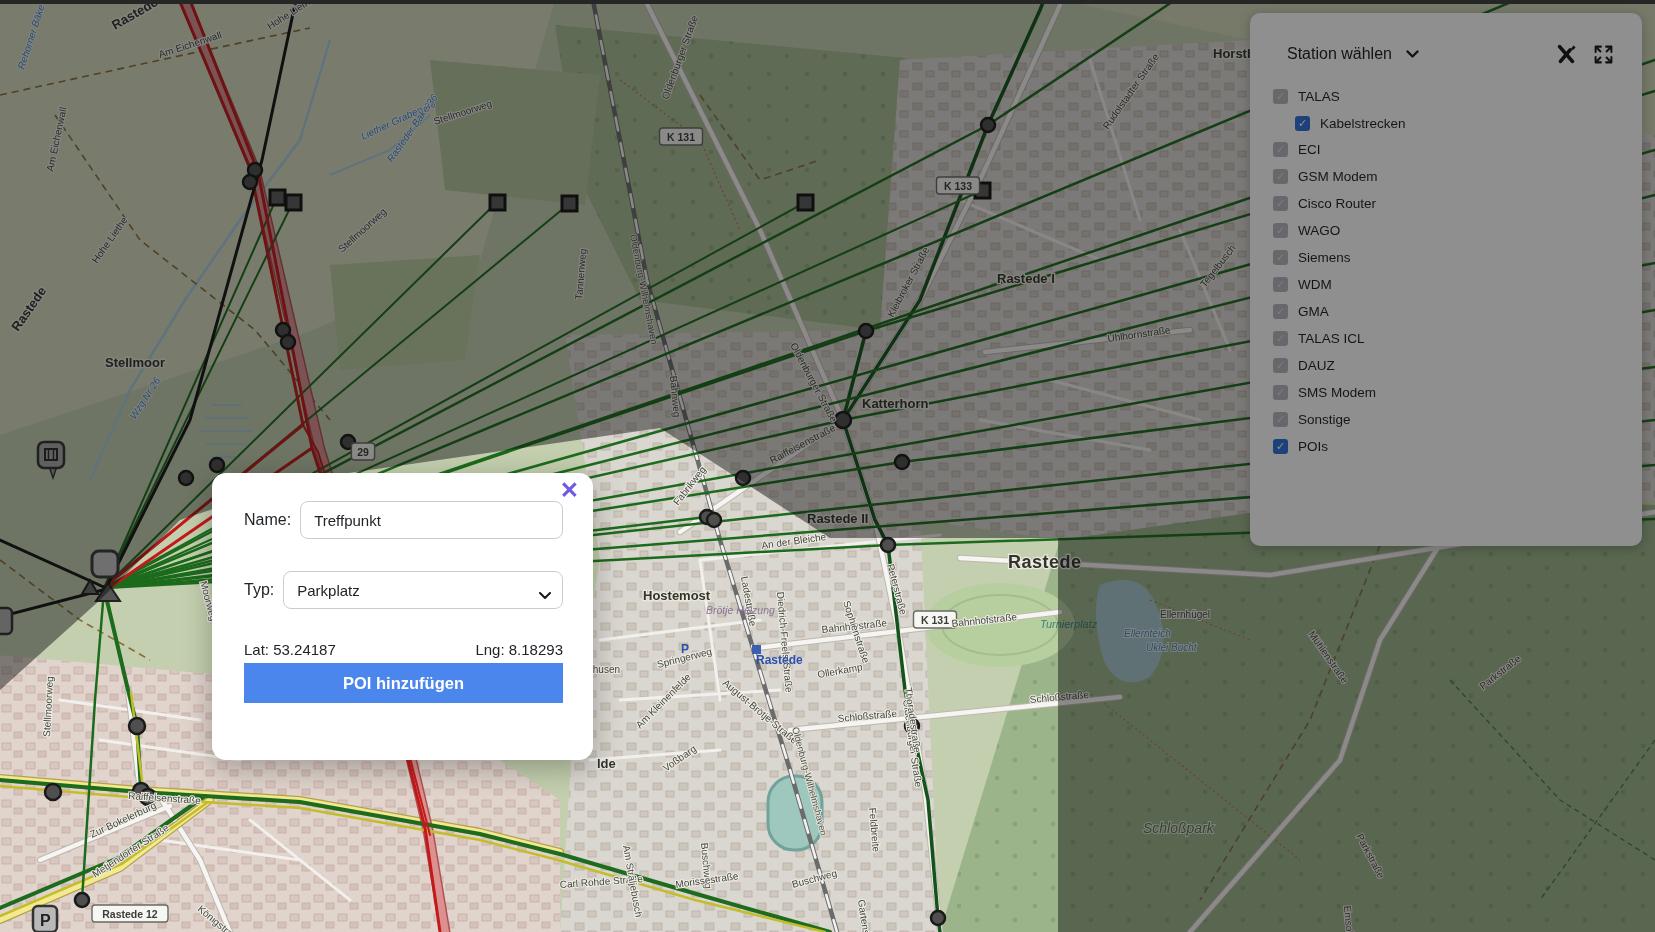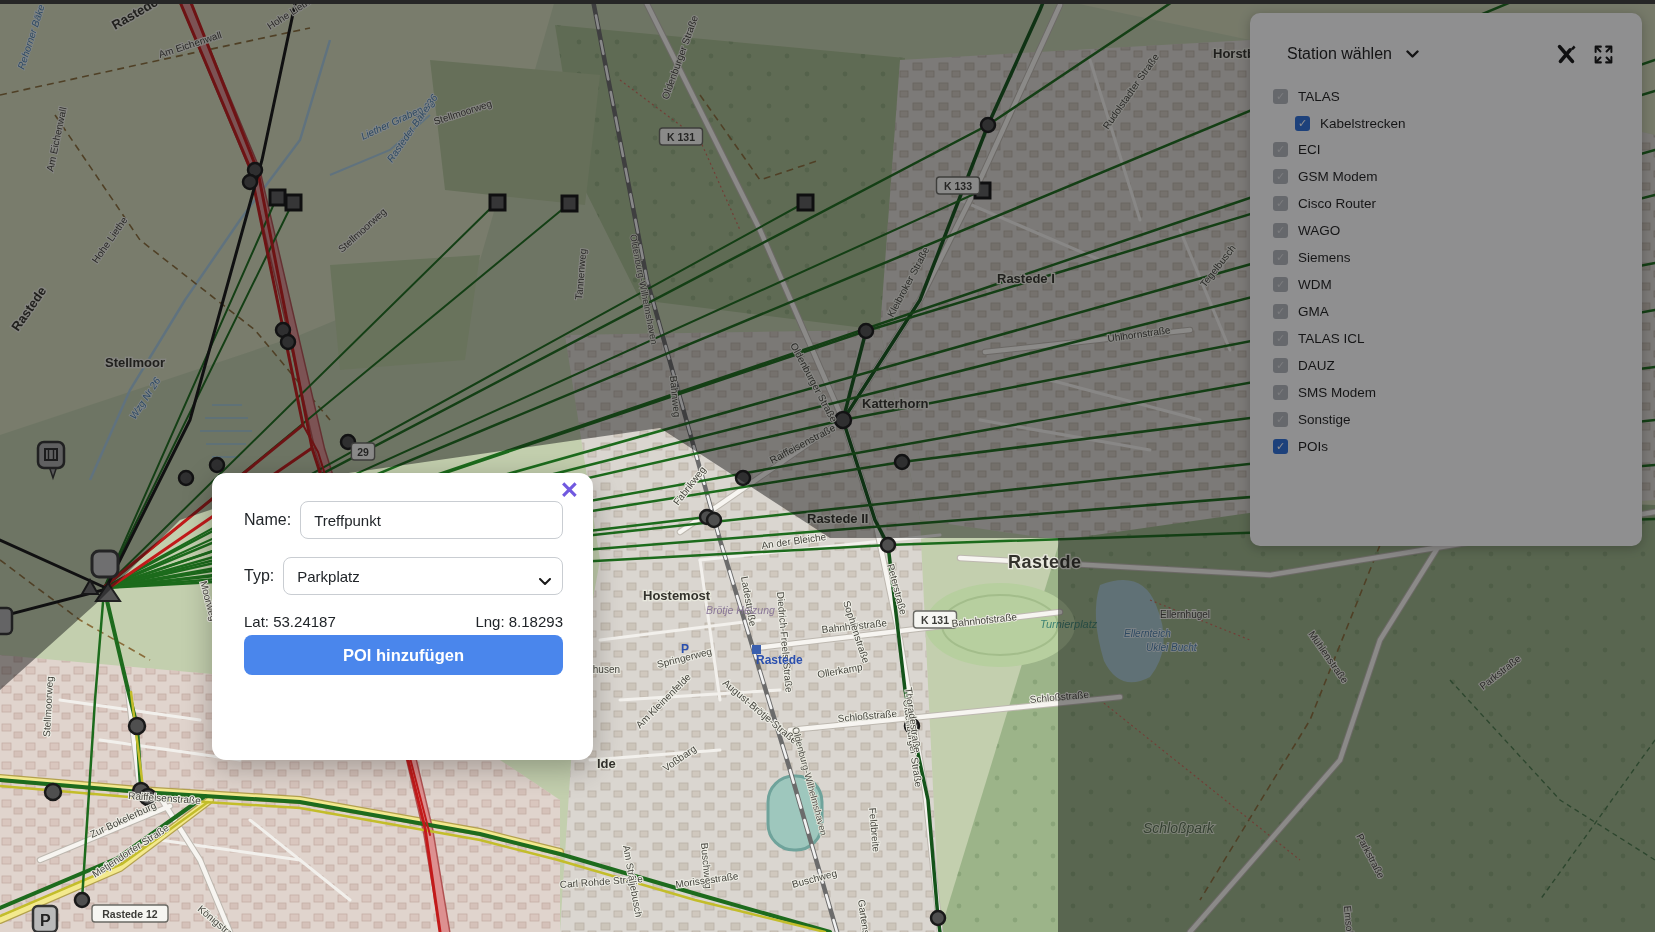--- a/index.html
+++ b/index.html
@@ -36,29 +36,29 @@
   .cb{width:15px;height:15px;border-radius:3px;display:inline-flex;align-items:center;justify-content:center;
       font-size:11px;line-height:1;flex:0 0 15px;}
   .cb.grey{background:#b4b7bc;color:#dcdee1;}
   .cb.blue{background:#2e6fd8;color:#fff;}
   .layer-label{margin-left:10px;font-size:13.5px;color:#1f1f1f;}
 
   
   #poi-modal{position:absolute;left:212px;top:473px;width:381px;height:287px;background:#fff;border-radius:14px;
              box-shadow:0 8px 30px rgba(0,0,0,.28);z-index:4;padding:28px 30px 14px 32px;}
   #modal-close{position:absolute;top:4px;right:14px;font-size:23px;font-weight:700;color:#7159e0;cursor:pointer;line-height:1.2;}
-  .frow{display:flex;align-items:center;margin-bottom:18px;}
+  .frow{display:flex;align-items:center;margin-bottom:32px;}
   .frow label{font-size:16px;color:#212529;margin-right:9px;white-space:nowrap;}
   .frow .ctrl{flex:1;position:relative;}
   .tinput,.tselect{width:100%;height:38px;border:1px solid #c9cdd2;border-radius:8px;padding:0 13px;font-size:15px;
            color:#212529;background:#fff;outline:none;}
   .tselect{appearance:none;-webkit-appearance:none;padding-right:30px;}
   .sel-chev{position:absolute;right:12px;top:15px;pointer-events:none;}
   #latlng{display:flex;justify-content:space-between;font-size:15px;color:#212529;margin:4px 0 5px;}
-  #poi-submit{width:100%;height:40px;background:#4a86ec;border:none;border-radius:8px;color:#fff;
+  #poi-submit{width:100%;height:40px;background:#4a86ec;border:none;border-radius:0;color:#fff;
               font-size:16.5px;font-weight:700;cursor:pointer;}
 </style>
 </head>
 <body>
 
 <div id="stage">
   <div id="topbar"></div>
 
   <svg id="mapsvg" width="1655" height="932" viewBox="0 0 1655 932">
     <defs>

